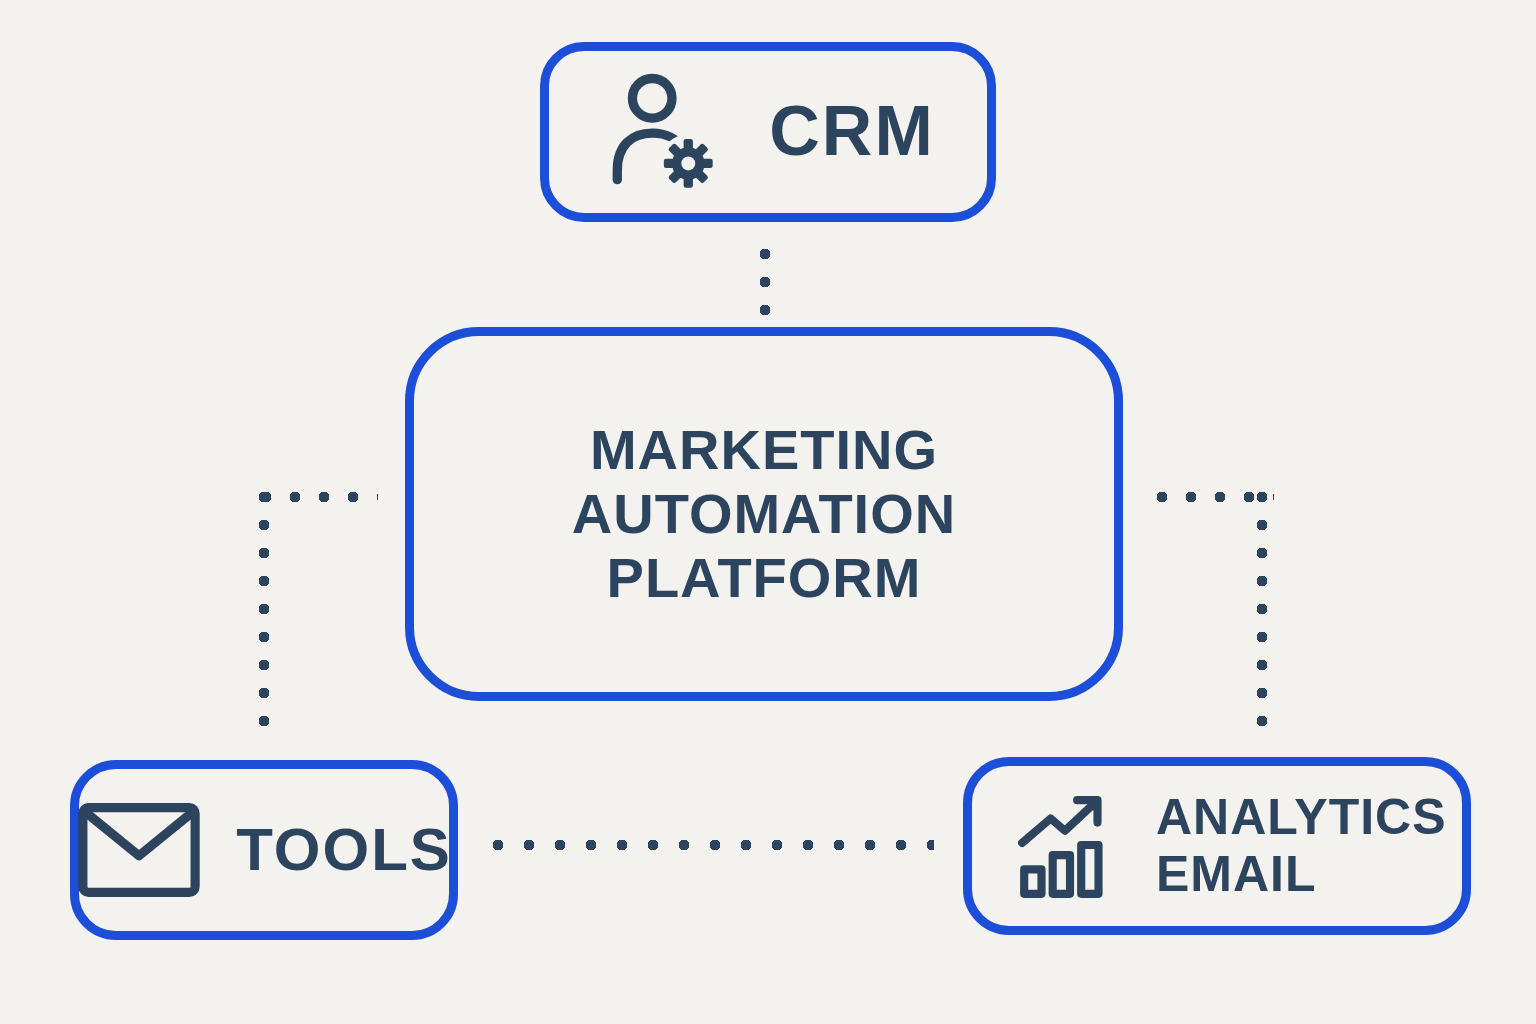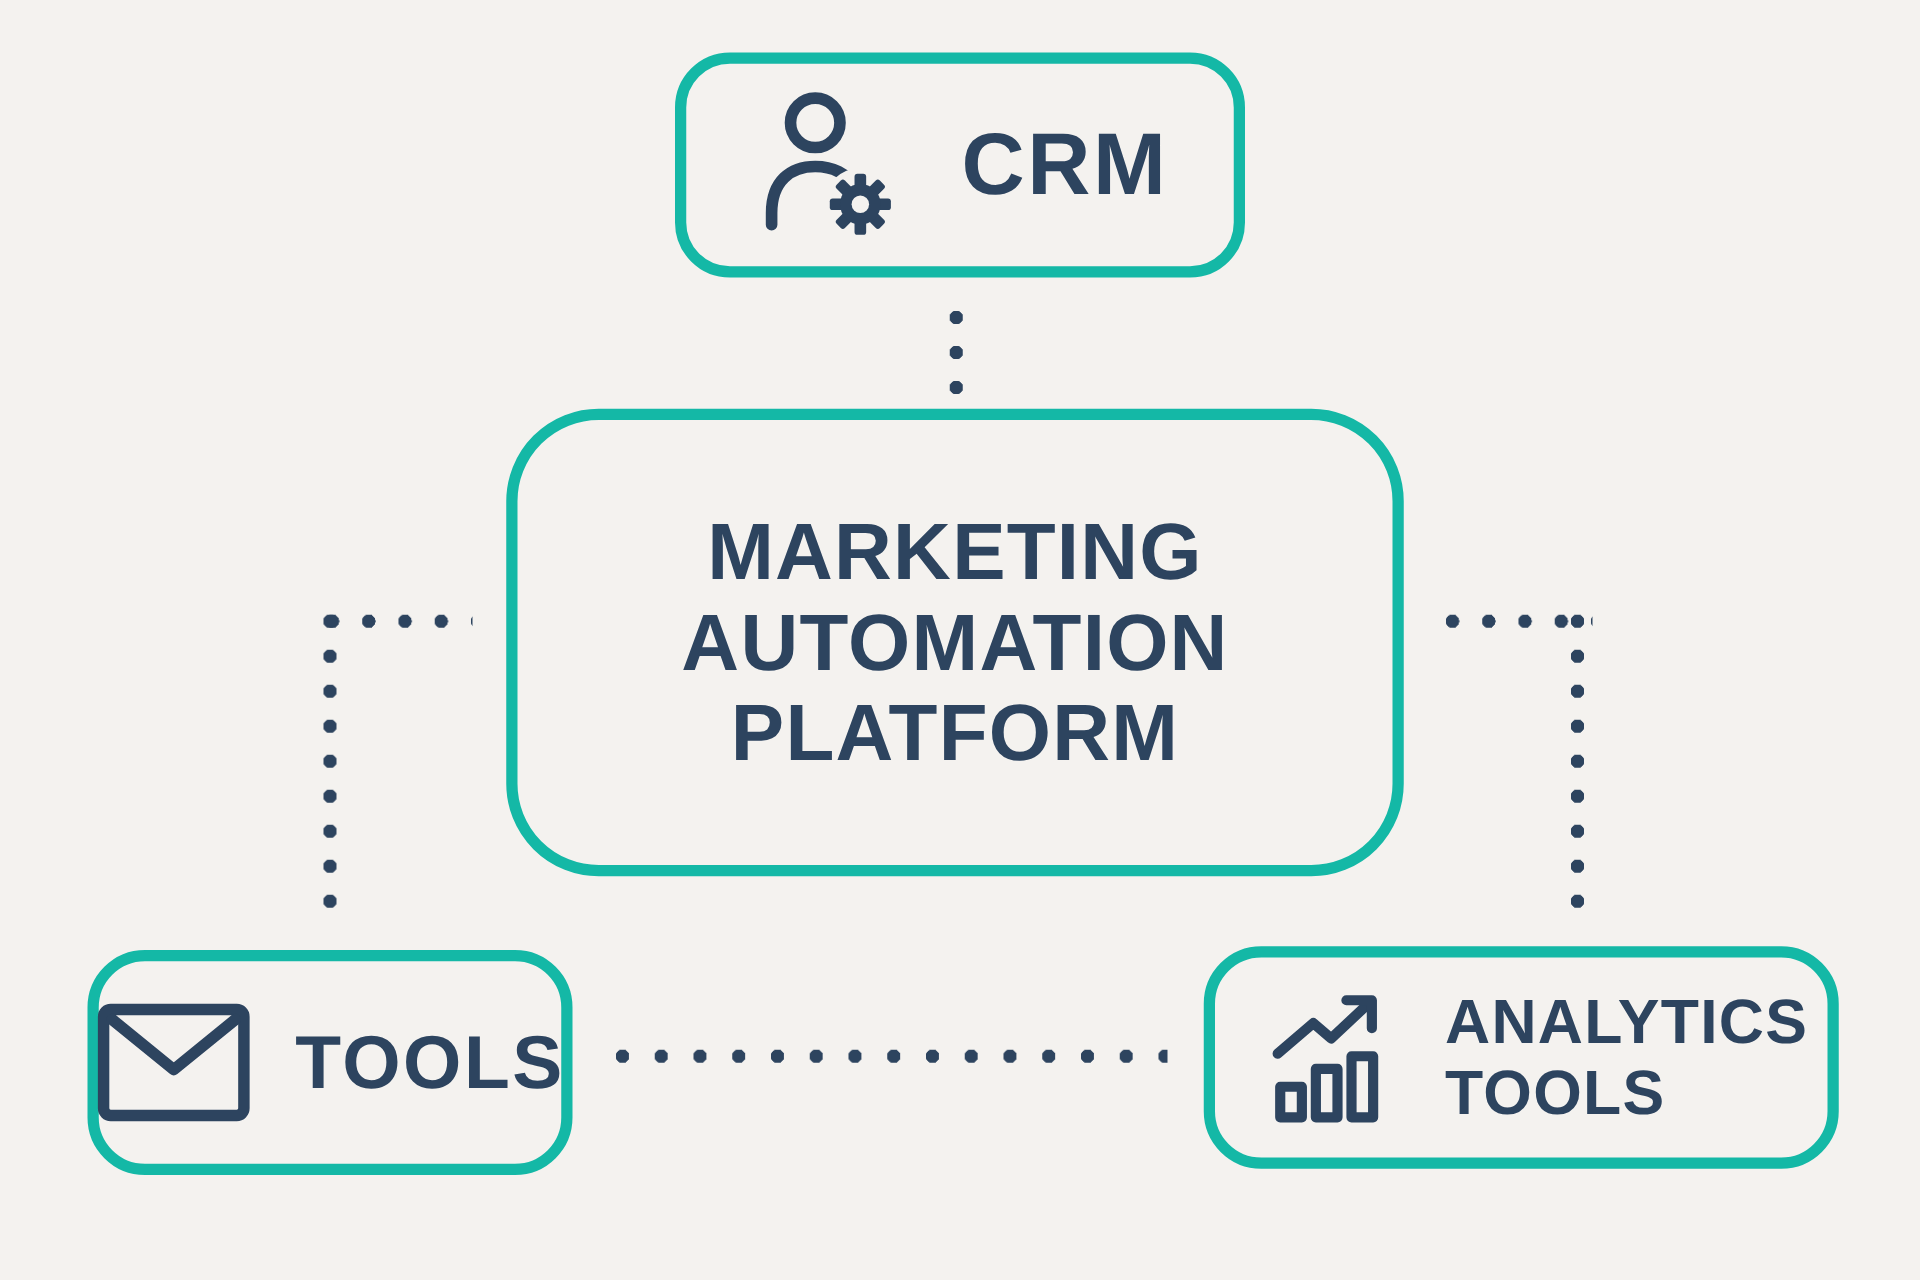--- a/index.html
+++ b/index.html
@@ -11,21 +11,21 @@
   .canvas {
     position: relative;
     width: 1536px;
     height: 1024px;
     background: #f4f2ef;
     overflow: hidden;
     color: #2d445f;
   }
   .node {
     position: absolute;
-    border: 9px solid #14b8a6;
+    border: 9px solid #1d4ed8;
     background: #f4f2ef;
     box-sizing: border-box;
     display: flex;
     align-items: center;
     justify-content: center;
   }
   .node .label {
     font-weight: bold;
     color: #2d445f;
     white-space: pre-line;
@@ -42,21 +42,21 @@
   #crm-box .label { font-size: 70px; }
   #crm-box svg { width: 128px; height: 128px; flex: 0 0 auto; }
 
   
   #platform-box {
     left: 405px; top: 327px;
     width: 718px; height: 374px;
     border-radius: 74px;
     text-align: center;
   }
-  #platform-box .label { font-size: 64px; letter-spacing: 1px; }
+  #platform-box .label { font-size: 56px; letter-spacing: 1px; }
 
   
   #email-box {
     left: 70px; top: 760px;
     width: 388px; height: 180px;
     border-radius: 46px;
     gap: 34px;
   }
   #email-box .label { font-size: 60px; }
   #email-box svg { width: 126px; height: 104px; flex: 0 0 auto; }
@@ -151,16 +151,16 @@
 
   <div class="node" id="analytics-box">
     <svg viewBox="0 0 110 110" aria-hidden="true">
       <path class="stroke" d="M8,52 L36,28 L50,40 L80,12"></path>
       <path class="stroke" d="M62,10 L82,10 L82,32"></path>
       <rect class="stroke" x="10" y="78" width="17" height="24" stroke-width="7"></rect>
       <rect class="stroke" x="38" y="64" width="17" height="38" stroke-width="7"></rect>
       <rect class="stroke" x="66" y="54" width="17" height="48" stroke-width="7"></rect>
     </svg>
     <div class="label">ANALYTICS
-TOOLS</div>
+EMAIL</div>
   </div>
 
 </div>
 
 </body></html>

